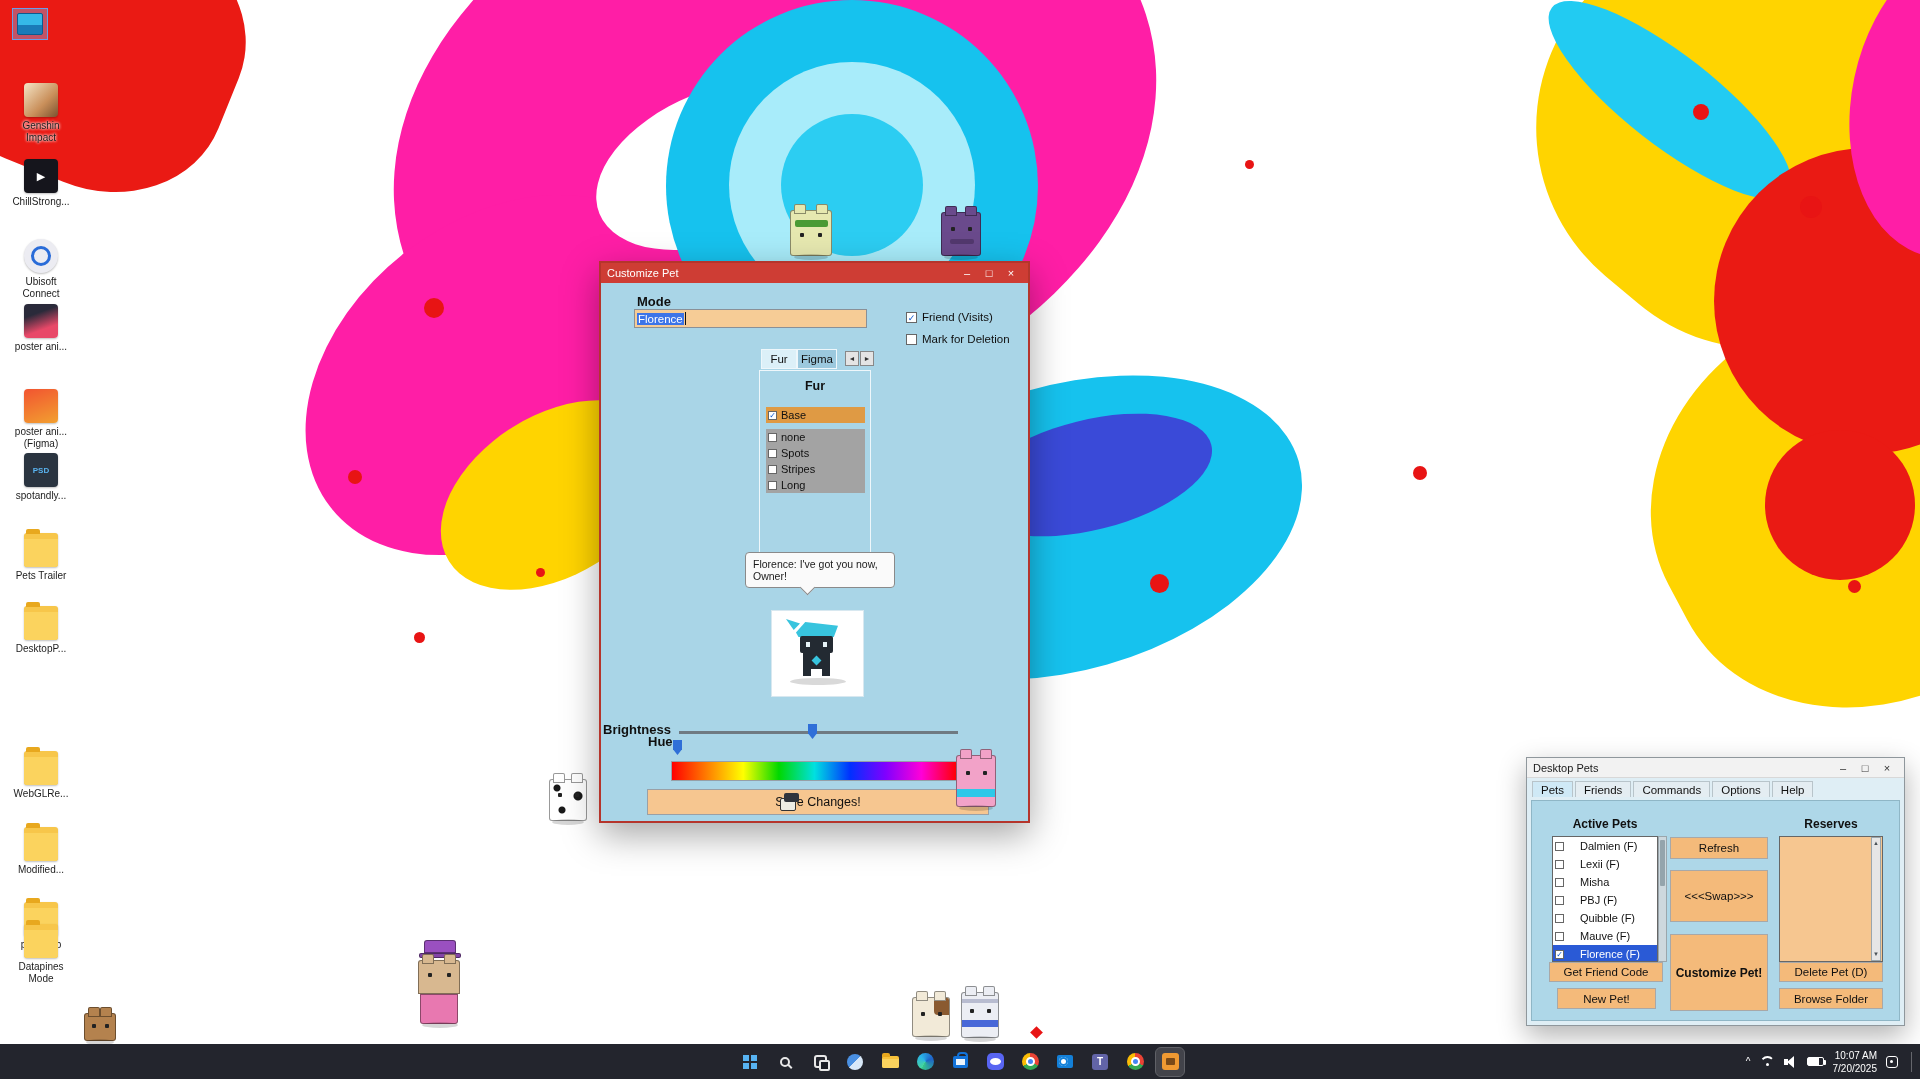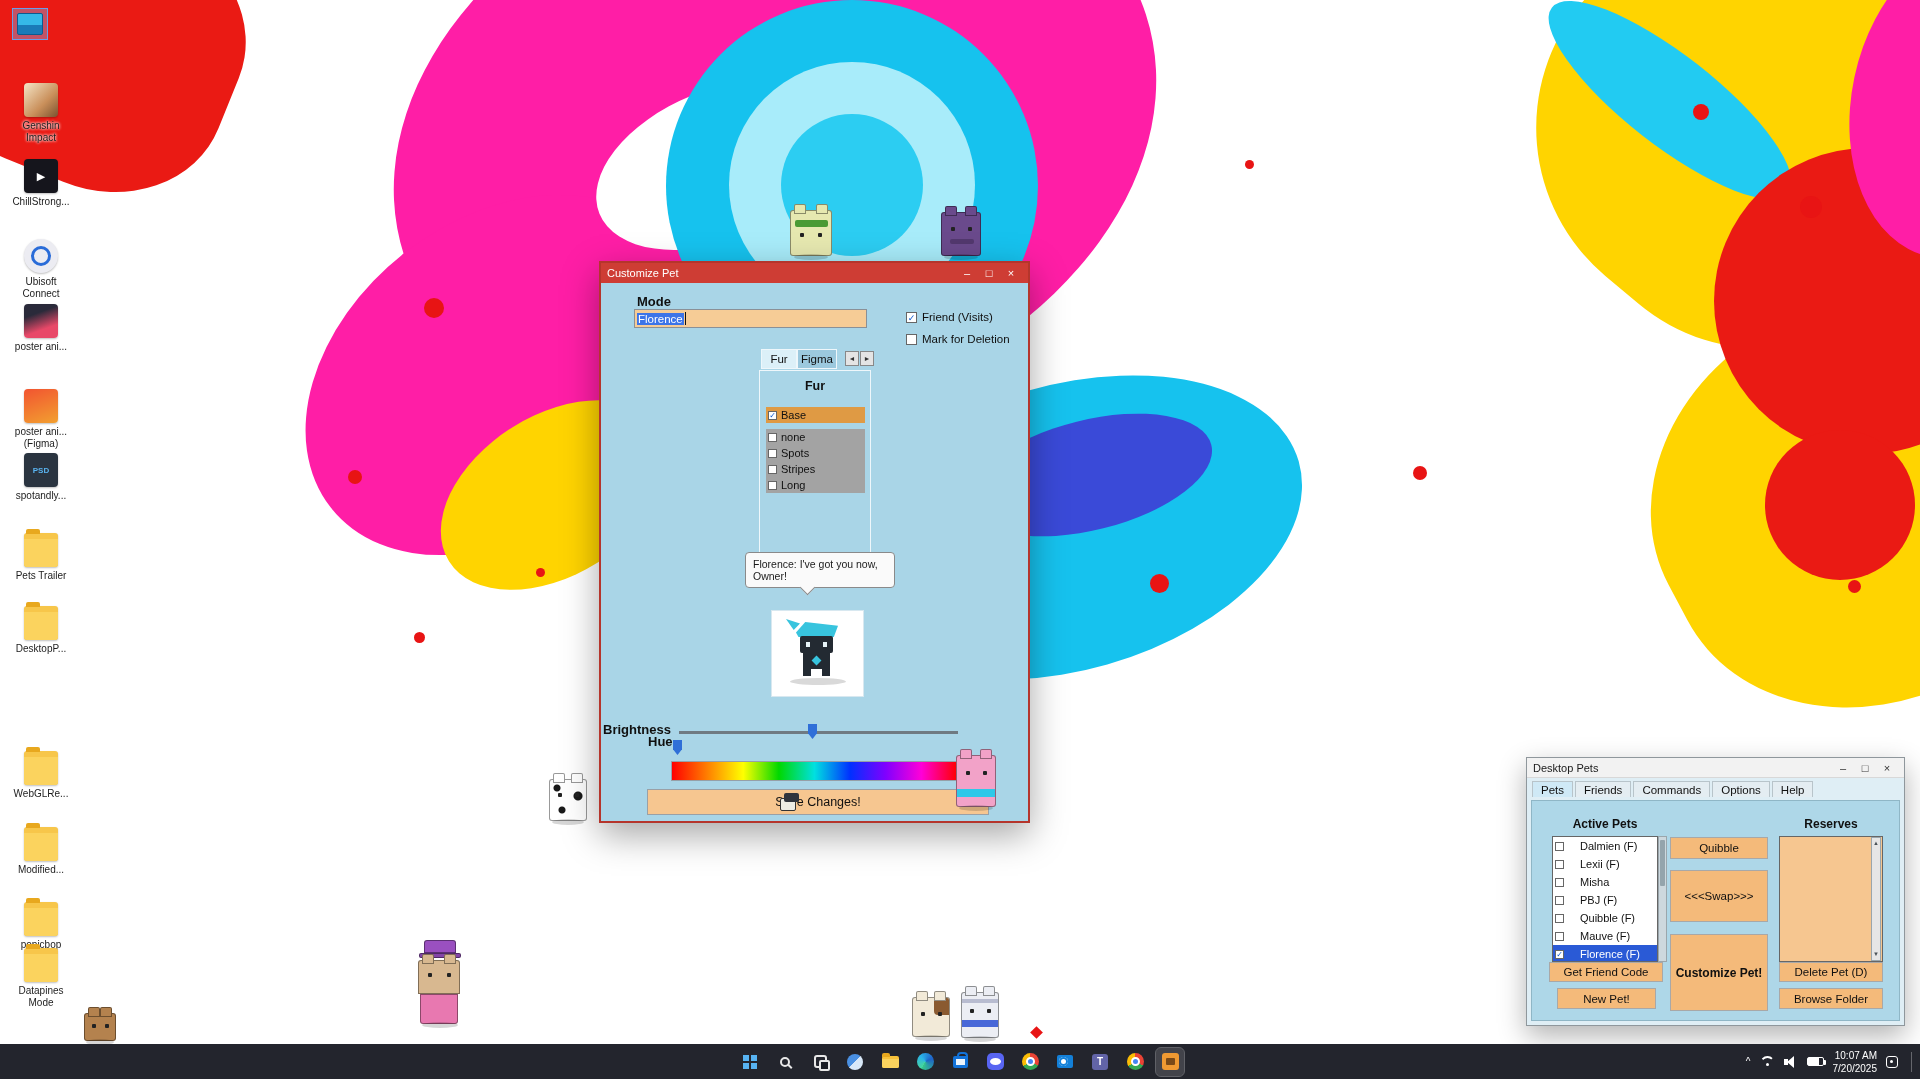--- a/index.html
+++ b/index.html
@@ -214,21 +214,21 @@
       <div class="dlabel">WebGLRe...</div>
     </div>
   <div class="dicon" style="top:827px">
       <div class="ig ig-folder"></div>
       <div class="dlabel">Modified...</div>
     </div>
   <div class="dicon" style="top:902px">
       <div class="ig ig-folder"></div>
       <div class="dlabel">popicbop</div>
     </div>
-  <div class="dicon" style="top:948px">
+  <div class="dicon" style="top:924px">
       <div class="ig ig-folder"></div>
       <div class="dlabel">Datapines Mode</div>
     </div>
 
   <div class="spet" style="left:790px;top:210px">
     <div class="bd" style="width:42px;height:46px;background:#e6e8b0">
       <div style="position:absolute;left:4px;top:9px;width:33px;height:7px;background:#4a9a34;border-radius:2px"></div>
       <span class="ey" style="left:9px;top:22px"></span>
         <span class="ey" style="left:27px;top:22px"></span>
     </div>
@@ -434,21 +434,21 @@
       <div class="prow sel">
           <span class="cb"><span>✓</span></span>
           <span>Florence (F)</span>
         </div>
     </div>
     <div class="vscroll" style="left:131px;top:78px;width:9px;height:126px">
       <div class="vthumb" style="top:3px;height:46px"></div>
     </div>
 
     <div class="obtn" style="left:143px;top:79px;width:98px;height:22px">
-        <span>Quibble</span>
+        <span>Refresh</span>
       </div>
     <div class="obtn" style="left:143px;top:112px;width:98px;height:52px">
         <span>&lt;&lt;&lt;Swap&gt;&gt;&gt;</span>
       </div>
     <div class="obtn" style="left:143px;top:176px;width:98px;height:77px;font-weight:bold;font-size:12px">
         <span>Customize Pet!</span>
       </div>
 
     <div class="rbox"></div>
     <div class="vscroll" style="left:344px;top:79px;width:10px;height:124px;background:#e6e6e6">

